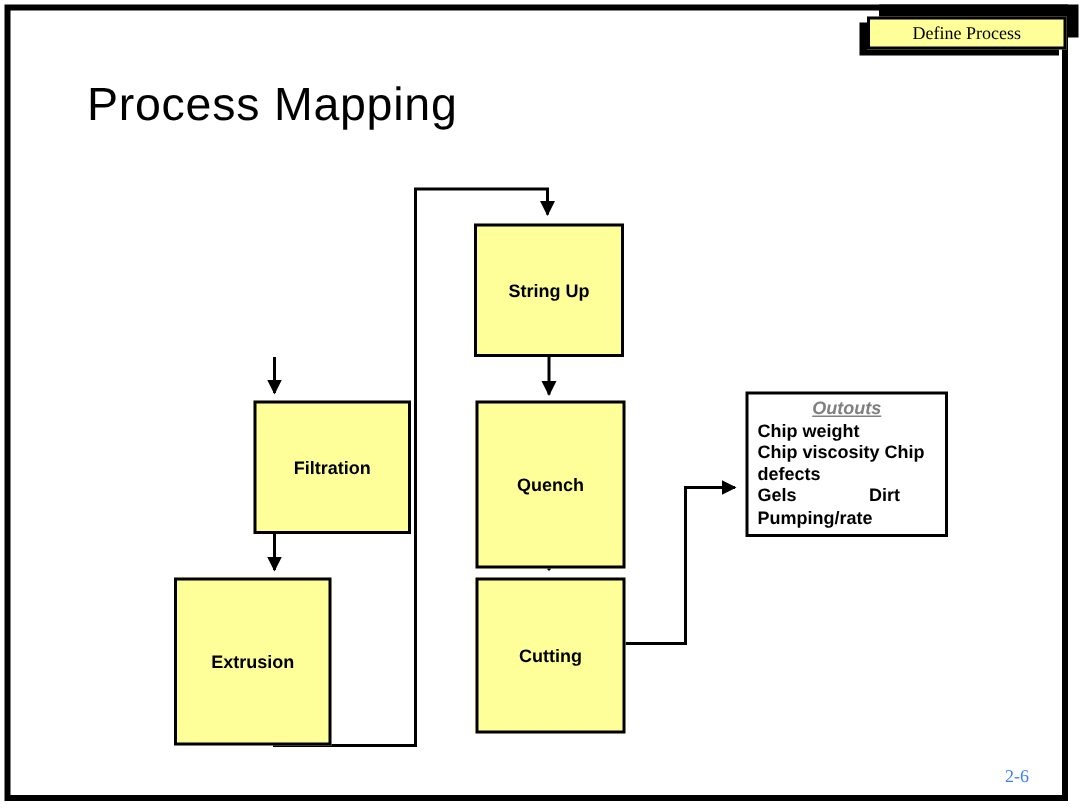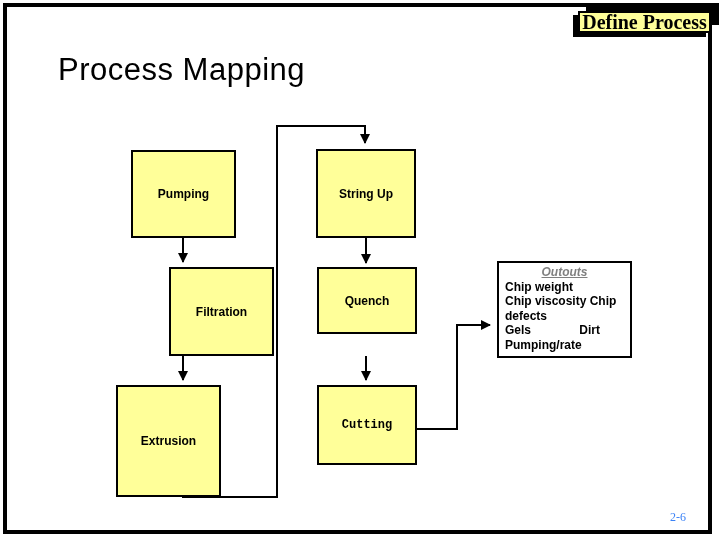--- a/index.html
+++ b/index.html
@@ -34,22 +34,22 @@
     width: 133px;
     height: 22px;
     box-sizing: border-box;
     background: var(--box-fill, #FFFF99);
     border: 2px solid #000;
     box-shadow: 8px -8px 0 #000, -5px 4px 0 #000;
     display: flex;
     align-items: center;
     justify-content: center;
     font-family: "Liberation Serif", serif;
-    font-weight: bold;
-    font-size: 20px;
+    font-weight: normal;
+    font-size: 12px;
     color: #000;
     z-index: 5;
   }
   .title {
     position: absolute;
     left: 58px;
     top: 52px;
     margin: 0;
     font-family: "Liberation Sans", sans-serif;
     font-weight: 400;
@@ -74,23 +74,23 @@
     align-items: center;
     justify-content: center;
     font-weight: bold;
     font-size: 12px;
     color: #000;
     text-align: center;
   }
   .box-pumping    { left: 131px; top: 150px; width: 105px; height: 88px; }
   .box-string-up  { left: 316px; top: 149px; width: 100px; height: 89px; }
   .box-filtration { left: 132px; top: 267px; width: 105px; height: 89px; margin-left: 37px; }
-  .box-quench     { left: 317px; top: 267px; width: 100px; height: 67px; }
+  .box-quench     { left: 317px; top: 267px; width: 100px; height: 112px; }
   .box-extrusion  { left: 116px; top: 385px; width: 105px; height: 112px; }
-  .box-cutting    { left: 317px; top: 385px; width: 100px; height: 80px; font-family: Liberation Mono, monospace; }
+  .box-cutting    { left: 317px; top: 385px; width: 100px; height: 104px; }
   .outputs {
     position: absolute;
     left: 497px;
     top: 261px;
     width: 135px;
     height: 97px;
     box-sizing: border-box;
     background: #ffffff;
     border: 2px solid #000;
     padding: 2px 6px 2px 6px;
@@ -140,23 +140,20 @@
       </marker>
     </defs>
     <path d="M183 238 V262" stroke="#000" stroke-width="2" fill="none" marker-end="url(#ah)"></path>
     <path d="M183 356 V380" stroke="#000" stroke-width="2" fill="none" marker-end="url(#ah)"></path>
     <path d="M366 238 V263" stroke="#000" stroke-width="2" fill="none" marker-end="url(#ah)"></path>
     <path d="M366 356 V380" stroke="#000" stroke-width="2" fill="none" marker-end="url(#ah)"></path>
     <path d="M183 473 V497 H277 V126 H365 V143" stroke="#000" stroke-width="2" fill="none" stroke-linejoin="miter" marker-end="url(#ah)"></path>
     <path d="M417 429 H457 V325 H490" stroke="#000" stroke-width="2" fill="none" stroke-linejoin="miter" marker-end="url(#ah)"></path>
   </svg>
 
-  <div class="pbox box-pumping">
-    <span>Pumping</span>
-  </div>
   <div class="pbox box-string-up">
     <span>String Up</span>
   </div>
   <div class="pbox box-filtration">
     <span>Filtration</span>
   </div>
   <div class="pbox box-quench">
     <span>Quench</span>
   </div>
   <div class="pbox box-extrusion">

